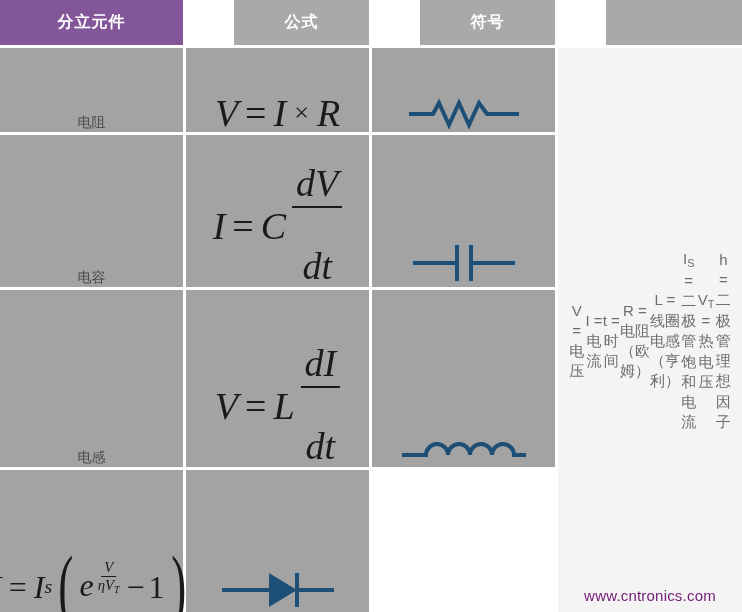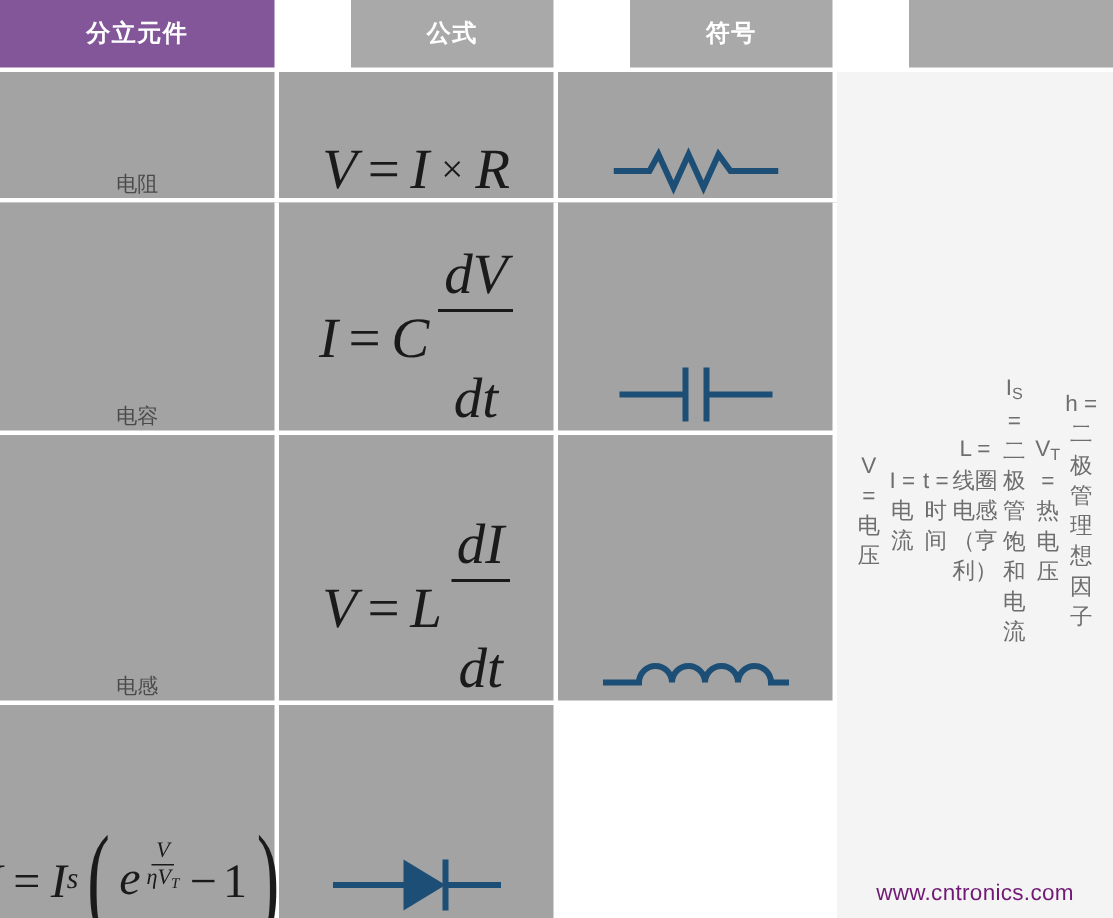--- a/index.html
+++ b/index.html
@@ -228,20 +228,23 @@
     <div class="legend-line">
       <span class="v">I</span><span> = 电流</span>
     </div>
     <div class="legend-gap-lg"></div>
 
     <div class="legend-line">
       <span class="v">t</span><span> = 时间</span>
     </div>
     <div class="legend-gap-lg"></div>
 
+    <div class="legend-line">
+      <span class="v">R</span><span> = 电阻（欧姆）</span>
+    </div>
     <div class="legend-gap-sm"></div>
 
     <div class="legend-gap-xl"></div>
 
     <div class="legend-line">
       <span class="v">L</span><span> = 线圈电感（亨利）</span>
     </div>
     <div class="legend-gap-md"></div>
 
     <div class="legend-line">

